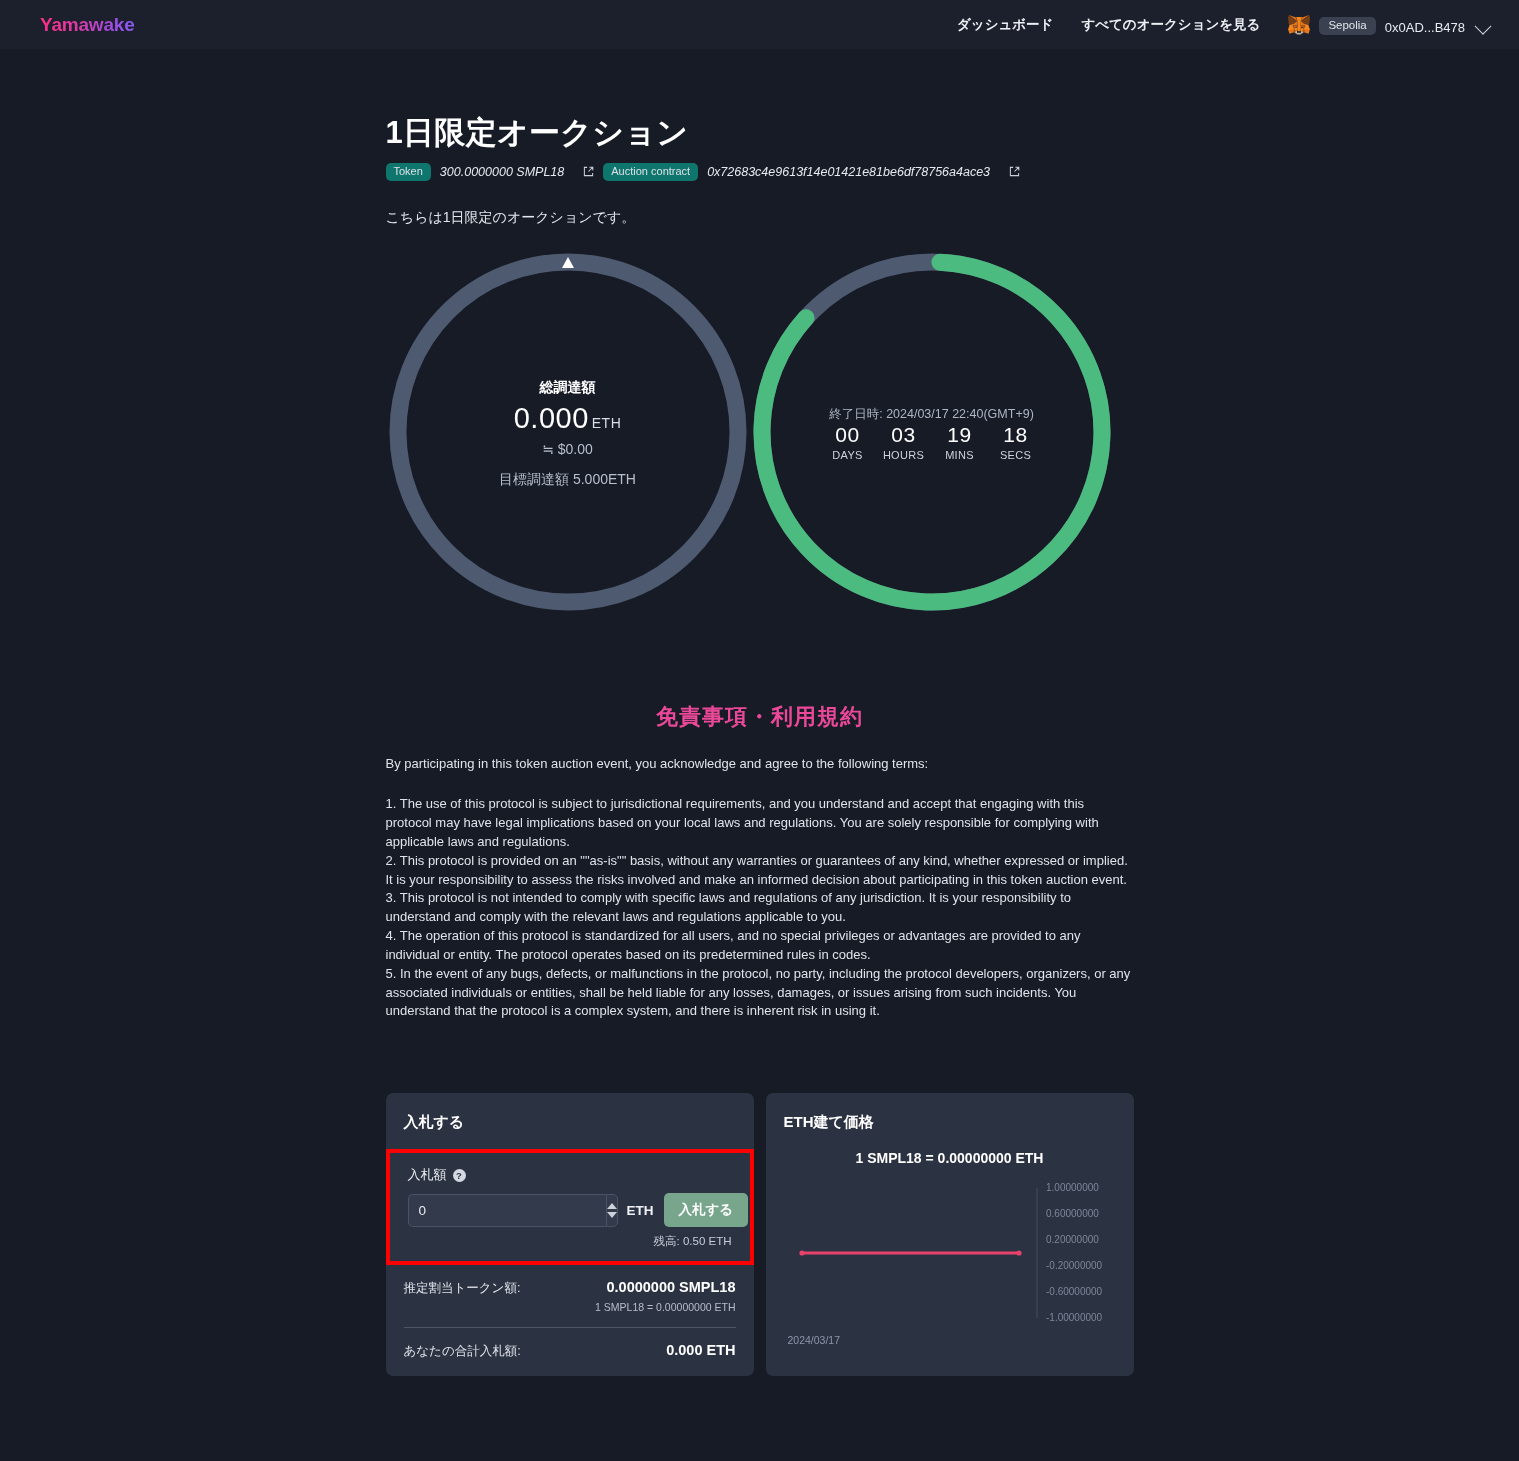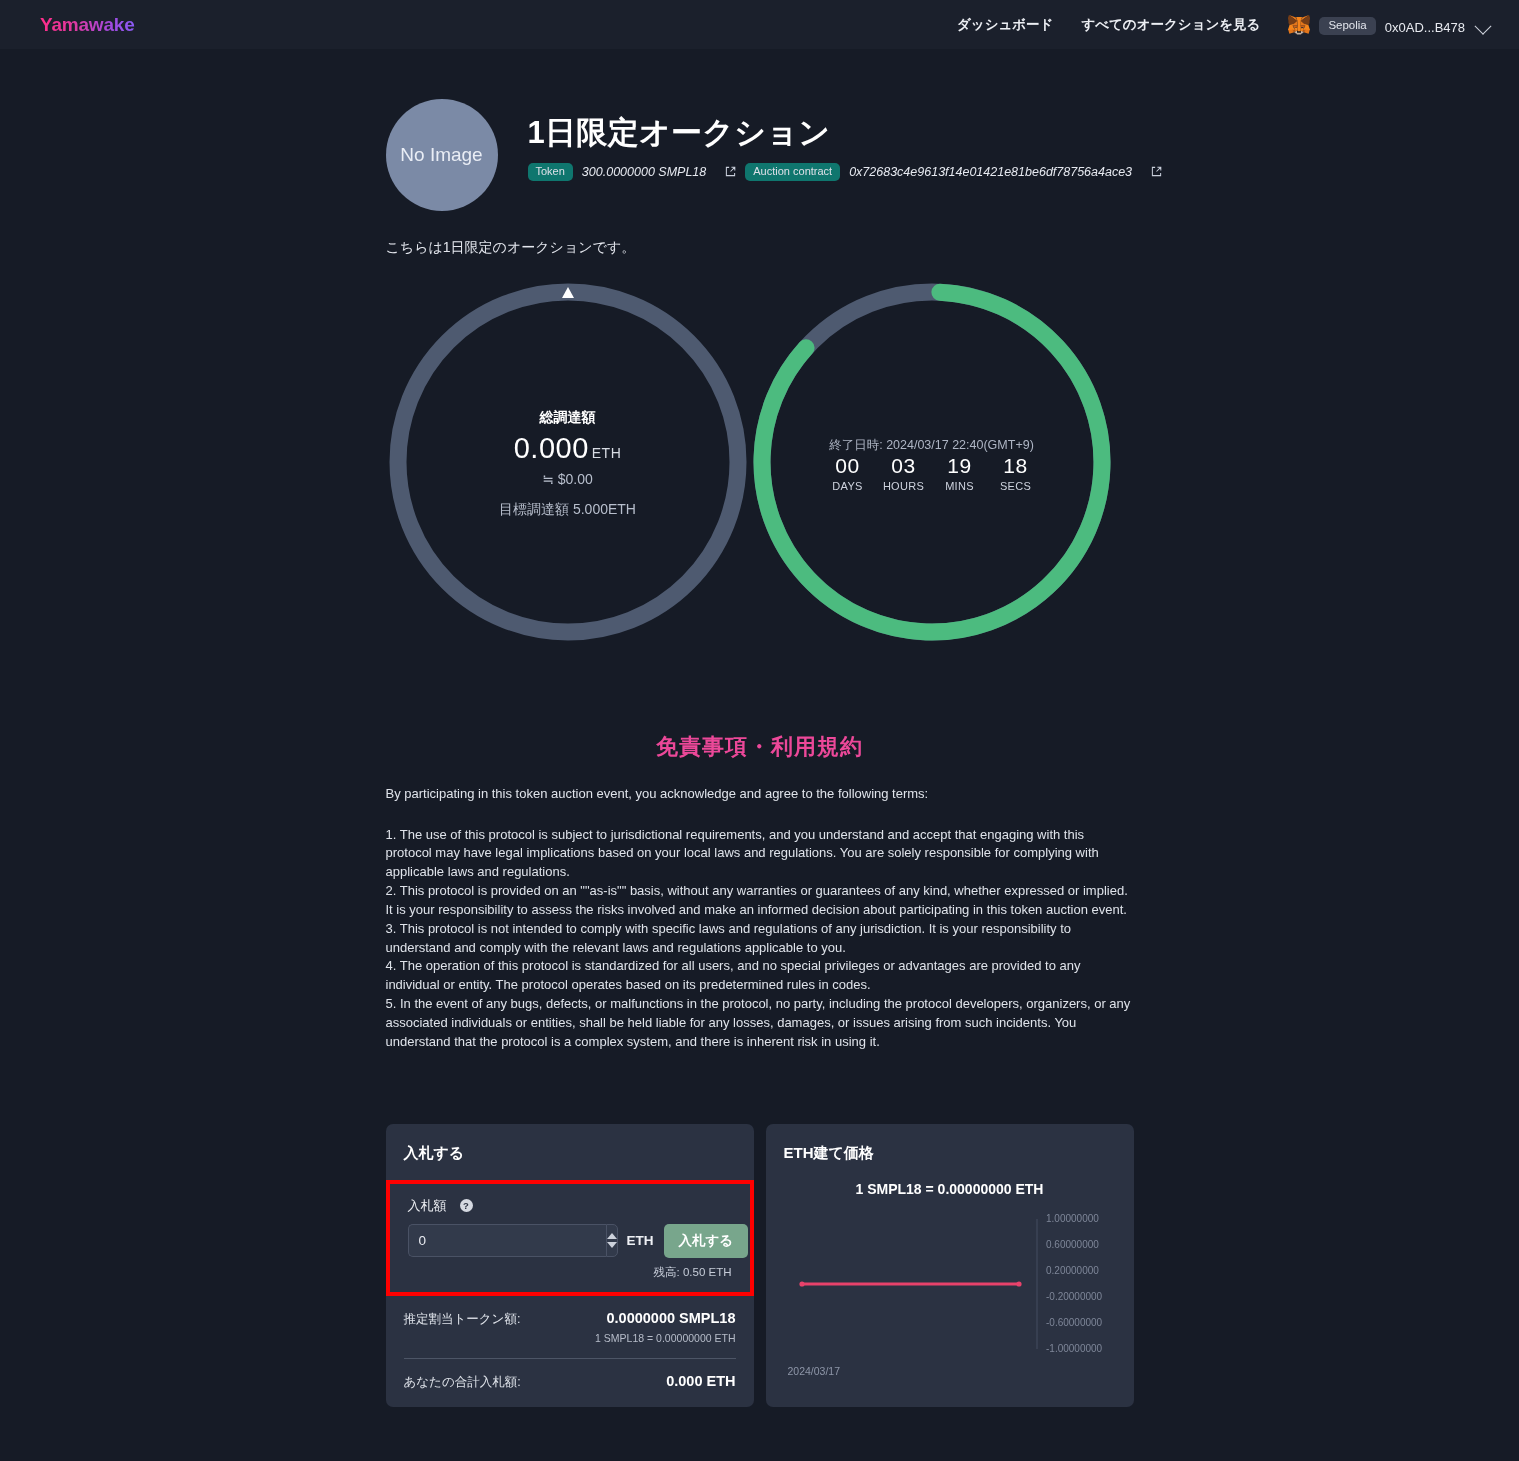--- a/index.html
+++ b/index.html
@@ -195,21 +195,21 @@
   .panel-title { font-size: 15px; font-weight: bold; color: #ffffff; }
 
   .bid-highlight {
     border: 4px solid #fe0000;
     margin: 17px -18px 0;
     padding: 13px 18px 12px;
   }
   .bid-label {
     font-size: 13px;
     color: #eceef3;
-    display: flex; align-items: center; gap: 13px;
+    display: flex; align-items: center; gap: 6px;
   }
   .help-icon {
     width: 13px; height: 13px; border-radius: 50%;
     background: #d5d9e1; color: #2b3242;
     font-size: 9.5px; font-weight: bold;
     display: inline-flex; align-items: center; justify-content: center;
     line-height: 1;
   }
   .bid-row { display: flex; align-items: center; gap: 0; margin-top: 9px; }
   .num-input {
@@ -291,21 +291,20 @@
       <span class="wallet-addr">0x0AD...B478</span>
       <span class="chev"></span>
     </div>
   </div>
 </div>
 
 <div class="page">
 <div class="container">
 
   <div class="auction-head">
-    <div class="noimg">No Image</div>
     <div class="head-texts">
       <div class="auction-title">1日限定オークション</div>
       <div class="badges">
         <span class="tag">Token</span>
         <span class="tagval">
           <span>300.0000000 SMPL18</span>
           <svg class="ext-icon" viewBox="0 0 12 12">
             <path d="M4.5 1.5h-3v9h9v-3" fill="none" stroke="#c9cfdb" stroke-width="1.1"></path>
             <path d="M7 1.3h3.7V5M10.5 1.5 6 6" fill="none" stroke="#c9cfdb" stroke-width="1.1"></path>
           </svg>

